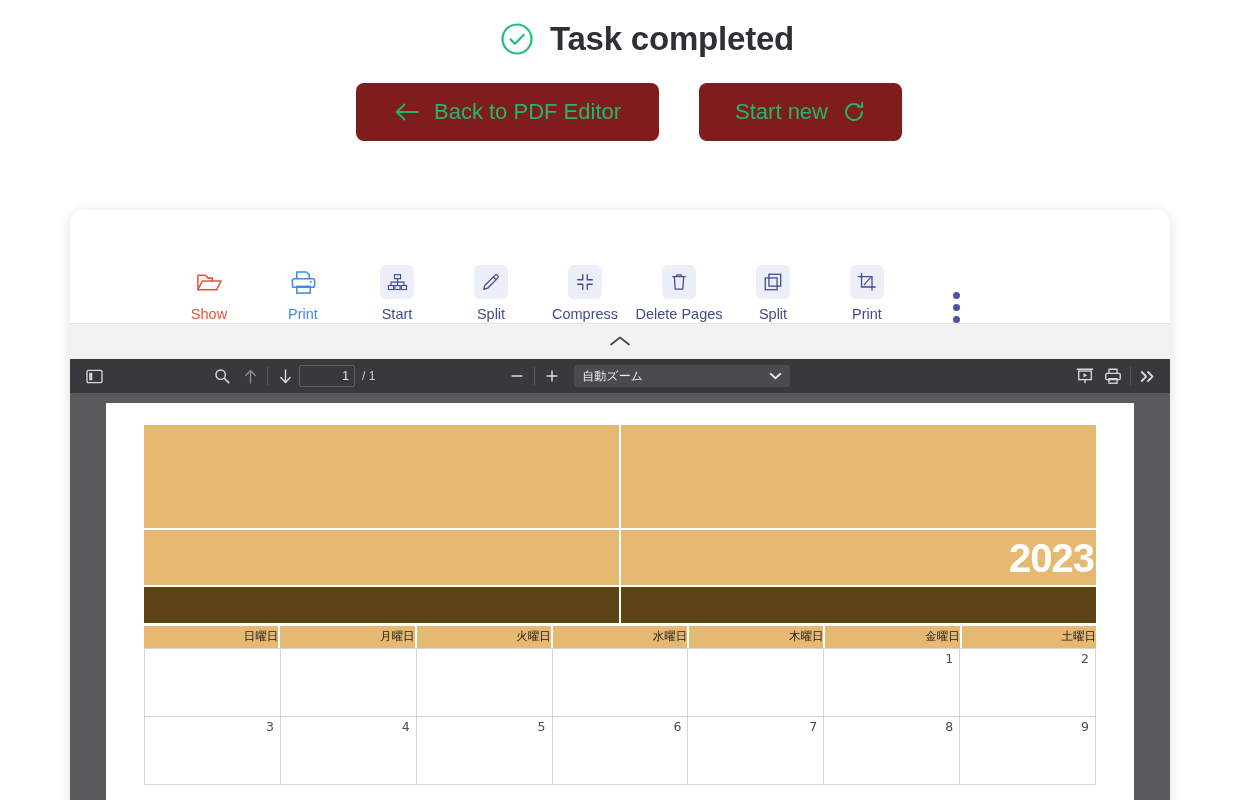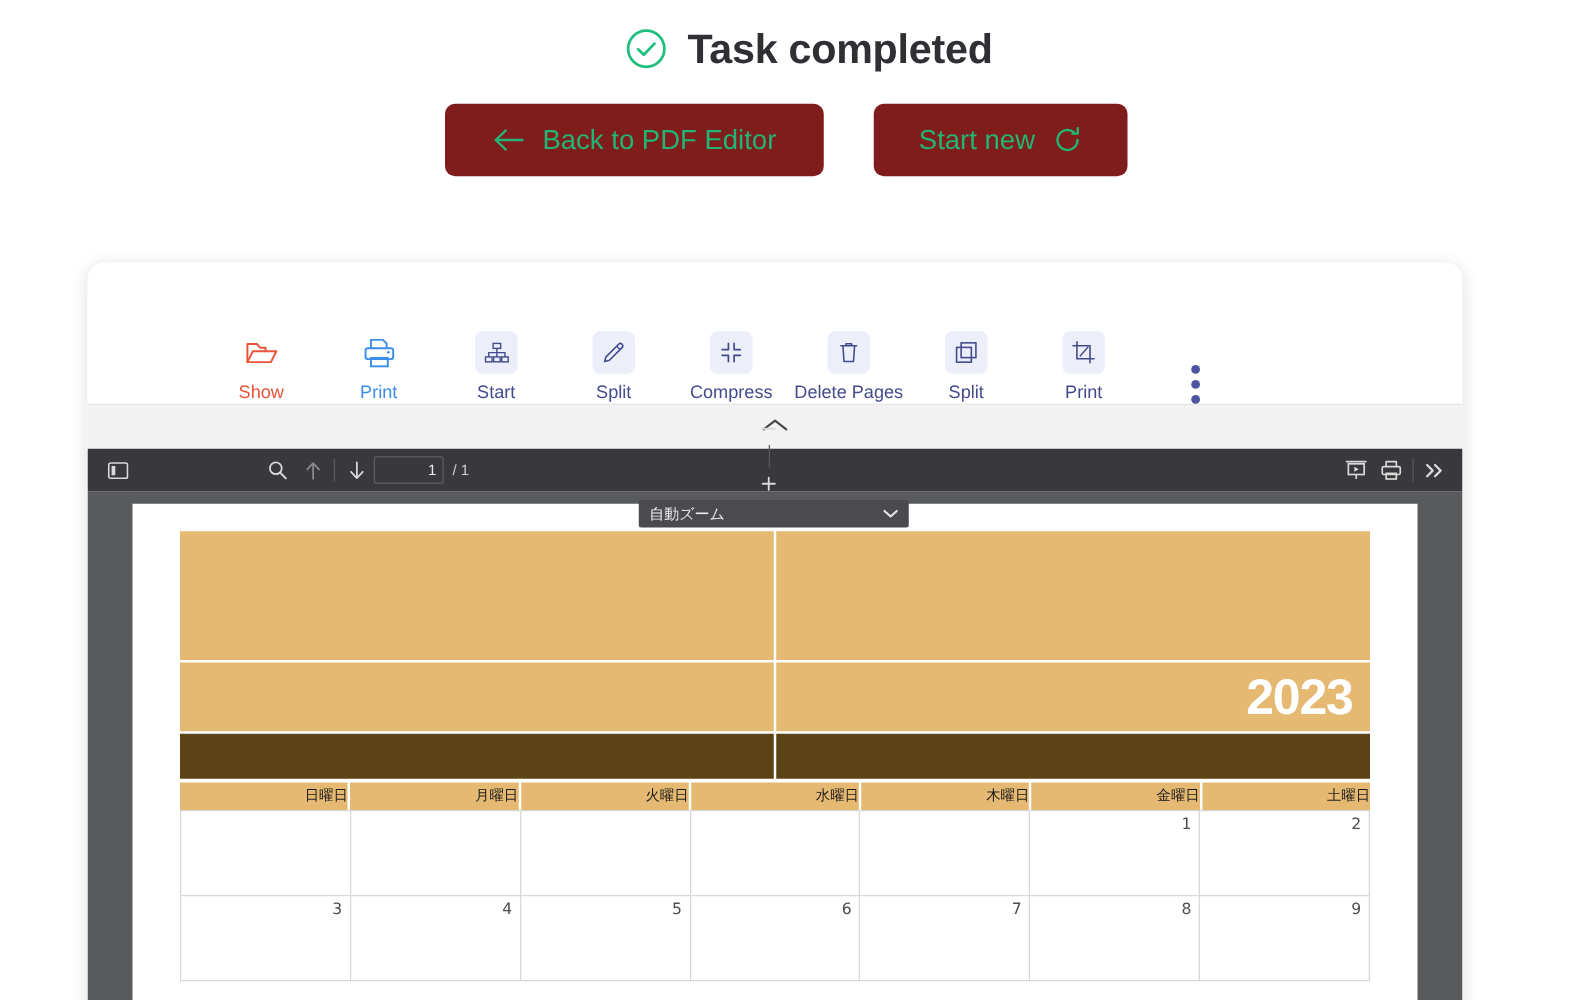--- a/index.html
+++ b/index.html
@@ -183,21 +183,21 @@
     display: grid;
     grid-template-columns: 1fr 1fr;
     gap: 2px;
     background: #ffffff;
   }
   .hero-cell { background: #e5b971; }
   .hero-top { height: 103px; }
   .hero-bot {
     height: 55px;
     display: flex; align-items: center; justify-content: flex-end;
-    padding-right: 14px;
+    padding-right: 2px;
   }
   .year {
     color: #ffffff;
     font-size: 40px;
     font-weight: bold;
     letter-spacing: -1px;
     line-height: 40px;
   }
   .cal-brown {
     margin-top: 2px;
@@ -402,21 +402,21 @@
       <div class="tb-sep"></div>
       <div class="tb-btn">
         <svg viewBox="0 0 16 18" width="15" height="17">
           <path d="M8 2 V15 M3 10 L8 15.4 L13 10" fill="none" stroke="#d9d9d9" stroke-width="1.5" stroke-linecap="round" stroke-linejoin="round"></path>
         </svg>
       </div>
       <input class="page-input" value="1" style="">
       <span class="page-total">/ 1</span>
     </div>
 
-    <div class="grp" style="margin-left:128px;flex-direction:column;">
+    <div class="grp" style="margin-left:128px;">
       <div class="tb-btn">
         <svg viewBox="0 0 18 18" width="16" height="16">
           <path d="M3.5 9 H14.5" stroke="#d9d9d9" stroke-width="1.7" stroke-linecap="round"></path>
         </svg>
       </div>
       <div class="tb-sep"></div>
       <div class="tb-btn">
         <svg viewBox="0 0 18 18" width="16" height="16">
           <path d="M3.5 9 H14.5 M9 3.5 V14.5" stroke="#d9d9d9" stroke-width="1.7" stroke-linecap="round"></path>
         </svg>

